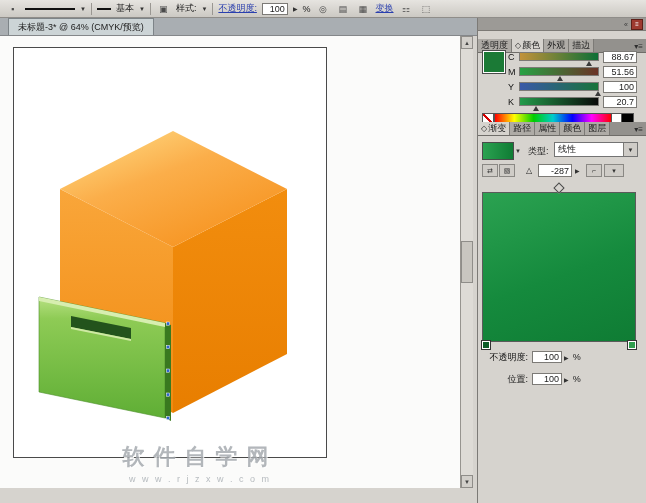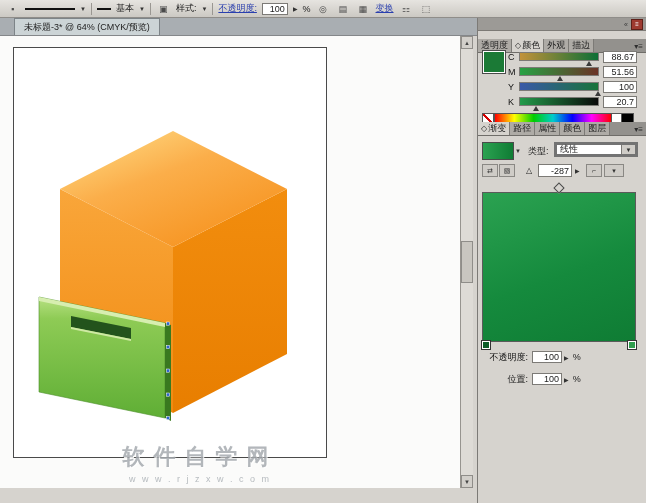--- a/index.html
+++ b/index.html
@@ -17,21 +17,21 @@
   .stroke-line{width:50px;height:2px;background:#111;}
   .mini-line{width:14px;height:2px;background:#111;}
   .dd-arrow{font-size:6px;color:#333;}
   .link{color:#2a3fae;text-decoration:underline;}
   .val-box{background:#fff;border:1px solid #7c7a76;height:12px;display:flex;align-items:center;
            justify-content:flex-end;padding:0 2px;box-sizing:border-box;}
 
   
   #tabbar{position:absolute;left:0;top:18px;width:477px;height:18px;background:#a9aeb2;
           border-bottom:1px solid #84878a;box-sizing:border-box;display:flex;align-items:flex-end;}
-  #doc-tab{margin-left:14px;height:16px;background:#ccd4d6;border:1px solid #7d8488;border-bottom:none;
+  #doc-tab{margin-left:8px;height:16px;background:#ccd4d6;border:1px solid #7d8488;border-bottom:none;
            display:flex;align-items:center;padding:0 9px;color:#222;}
 
   
   #canvas{position:absolute;left:0;top:36px;width:460px;height:452px;background:#fbfbfa;overflow:hidden;}
   #artboard{position:absolute;left:13px;top:11px;width:312px;height:409px;background:#fff;border:1px solid #4a4a4a;}
   #watermark{position:absolute;left:60px;top:406px;width:280px;text-align:center;pointer-events:none;}
   #wm-title{font-size:22px;font-weight:bold;color:#a6abb0;letter-spacing:9px;opacity:.85;text-shadow:1px 1px 0 #fff;}
   #wm-url{font-size:9px;color:#b6bbbf;letter-spacing:2px;margin-top:2px;}
 
   
@@ -77,21 +77,21 @@
        border:1px solid #555;box-sizing:border-box;}
   #spectrum{width:118px;height:12px;border:1px solid #555;box-sizing:border-box;
        background:linear-gradient(to right,#f00,#ff0,#0c0,#0cc,#00f,#f0f,#f00);}
   #white-swatch{width:10px;height:12px;background:#fff;border:1px solid #555;border-left:none;box-sizing:border-box;}
   #black-swatch{width:12px;height:12px;background:#000;border:1px solid #555;border-left:none;box-sizing:border-box;}
 
   
   #grad-panel{position:absolute;left:0;top:118px;width:168px;height:367px;}
   #grad-swatch{position:absolute;left:4px;top:6px;width:30px;height:16px;border:1px solid #4a4a4a;
        background:linear-gradient(to right,#2ba251,#0f7c34);}
-  #type-dd{position:absolute;left:76px;top:6px;width:84px;height:15px;background:#fff;border:3px solid #737373;
+  #type-dd{position:absolute;left:76px;top:6px;width:84px;height:15px;background:#fff;border:1px solid #737373;
        box-sizing:border-box;display:flex;align-items:center;}
   #type-dd .txt{flex:1;padding-left:3px;}
   #type-dd .btn{width:13px;height:100%;background:#cfccc7;border-left:1px solid #7c7a76;display:flex;
        align-items:center;justify-content:center;font-size:6px;color:#333;}
   .gbtn{position:absolute;top:28px;width:16px;height:13px;background:#cfccc7;border:1px solid #8a8884;
        box-sizing:border-box;display:flex;align-items:center;justify-content:center;font-size:7px;color:#333;}
   #angle-box{position:absolute;left:60px;top:28px;width:34px;}
   #grad-square{position:absolute;left:4px;top:56px;width:152px;height:148px;border:1px solid #5a5a5a;
        background:linear-gradient(160deg,#2ba251 0%,#158a3d 55%,#0f7c34 100%);}
   #mid-dia{position:absolute;left:50%;top:-9px;width:6px;height:6px;margin-left:-4px;background:#d6d3ce;

